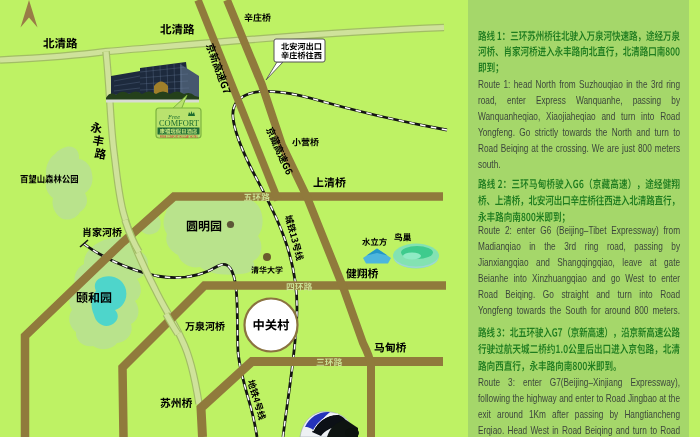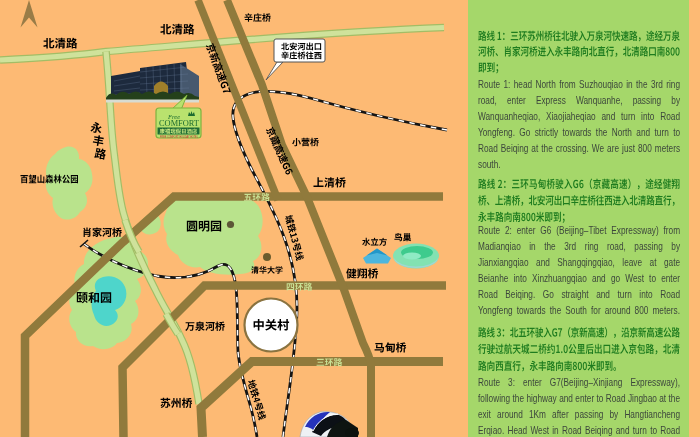--- a/index.html
+++ b/index.html
@@ -1,15 +1,15 @@
 <!DOCTYPE html>
 <html><head><meta charset="utf-8">
 <style>
 html,body{margin:0;padding:0;background:#fff;}
-#page{position:relative;width:700px;height:437px;overflow:hidden;background:#fdba74;
+#page{position:relative;width:700px;height:437px;overflow:hidden;background:#bef264;
 font-family:"Liberation Sans",sans-serif;}
 </style></head>
 <body>
 <div id="page">
 
 <div style="position:absolute;left:468px;top:0;width:221px;height:437px;background:#a5d76a;"></div>
 
 <div style="position:absolute;left:478px;top:75.5px;width:276px;transform:scaleX(0.732);transform-origin:0 0;font-size:11.3px;line-height:16.15px;color:#3c463c;text-align:justify;text-align-last:justify;">Route 1: head North from Suzhouqiao in the 3rd ring<br>road, enter Express Wanquanhe, passing by<br>Wanquanheqiao, Xiaojiaheqiao and turn into Road<br>Yongfeng. Go strictly towards the North and turn to<br>Road Beiqing at the crossing. We are just 800 meters<br>south.</div>
 
 <div style="position:absolute;left:478px;top:221.5px;width:276px;transform:scaleX(0.732);transform-origin:0 0;font-size:11.3px;line-height:16.15px;color:#3c463c;text-align:justify;text-align-last:justify;">Route 2: enter G6 (Beijing–Tibet Expressway) from<br>Madianqiao in the 3rd ring road, passing by<br>Jianxiangqiao and Shangqingqiao, leave at gate<br>Beianhe into Xinzhuangqiao and go West to enter<br>Road Beiqing. Go straight and turn into Road<br>Yongfeng towards the South for around 800 meters.</div>

